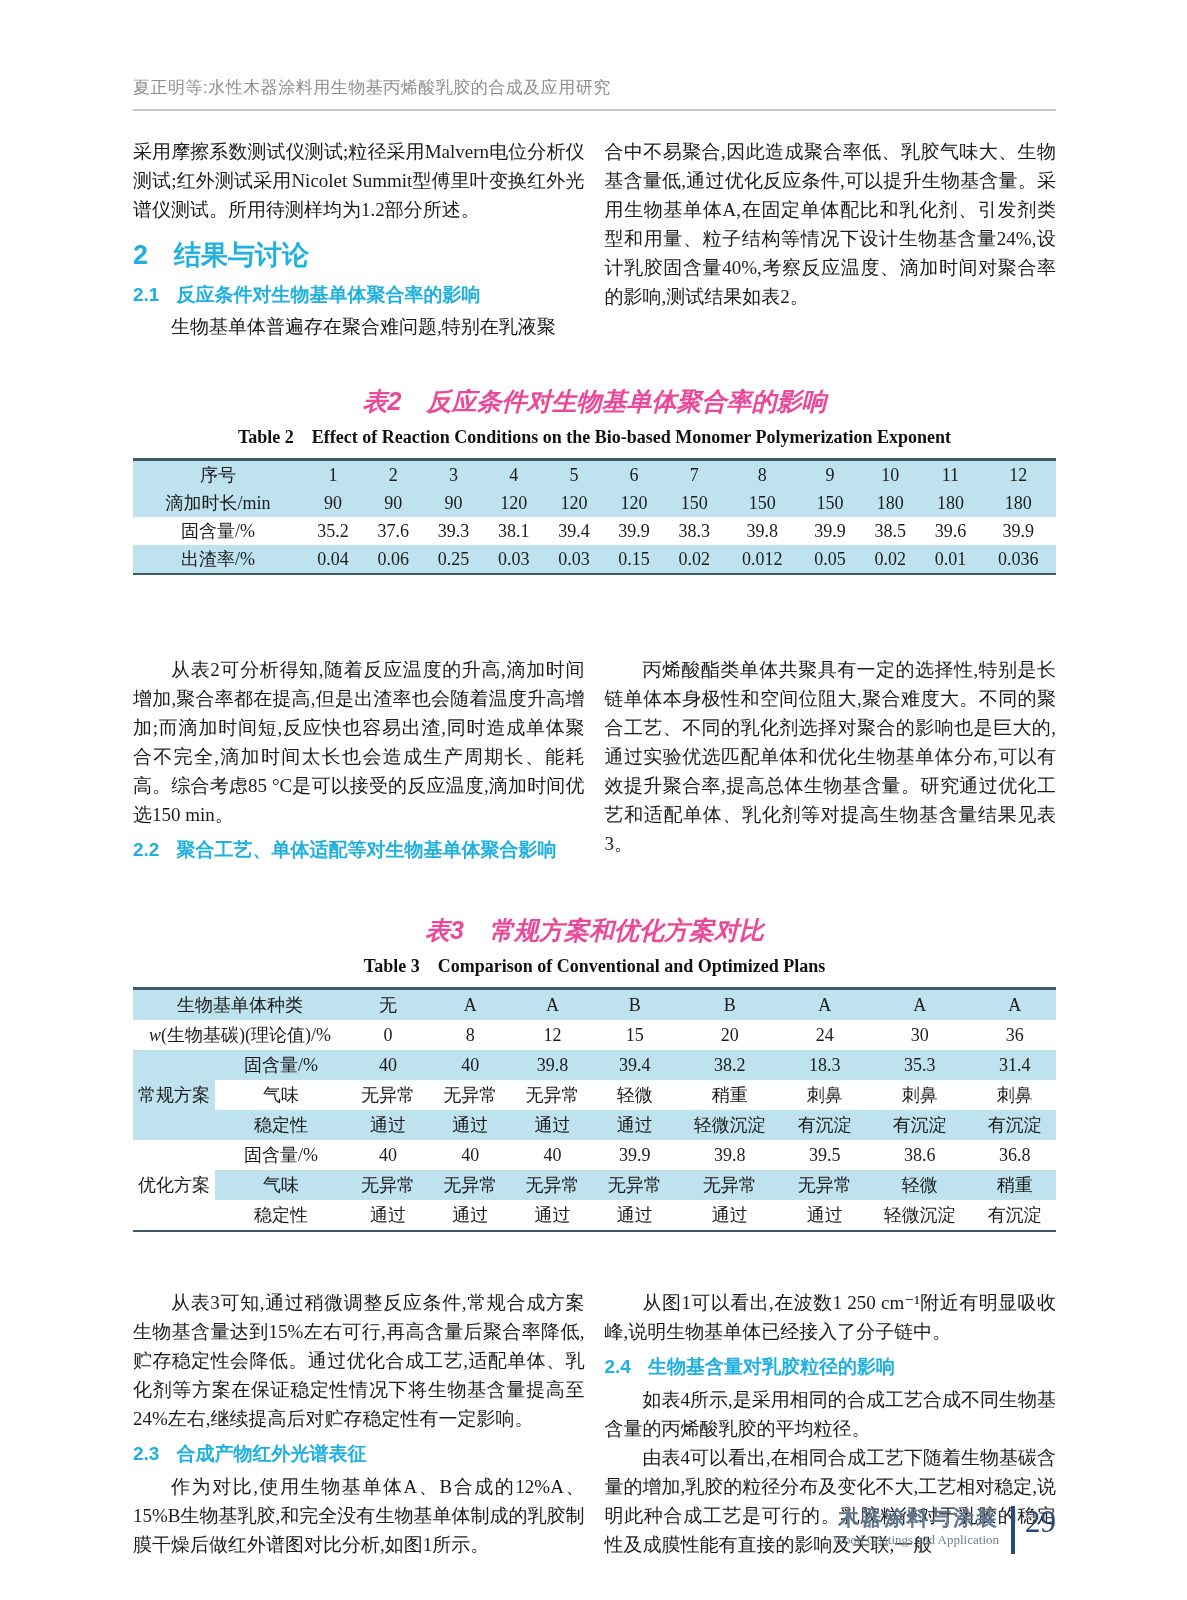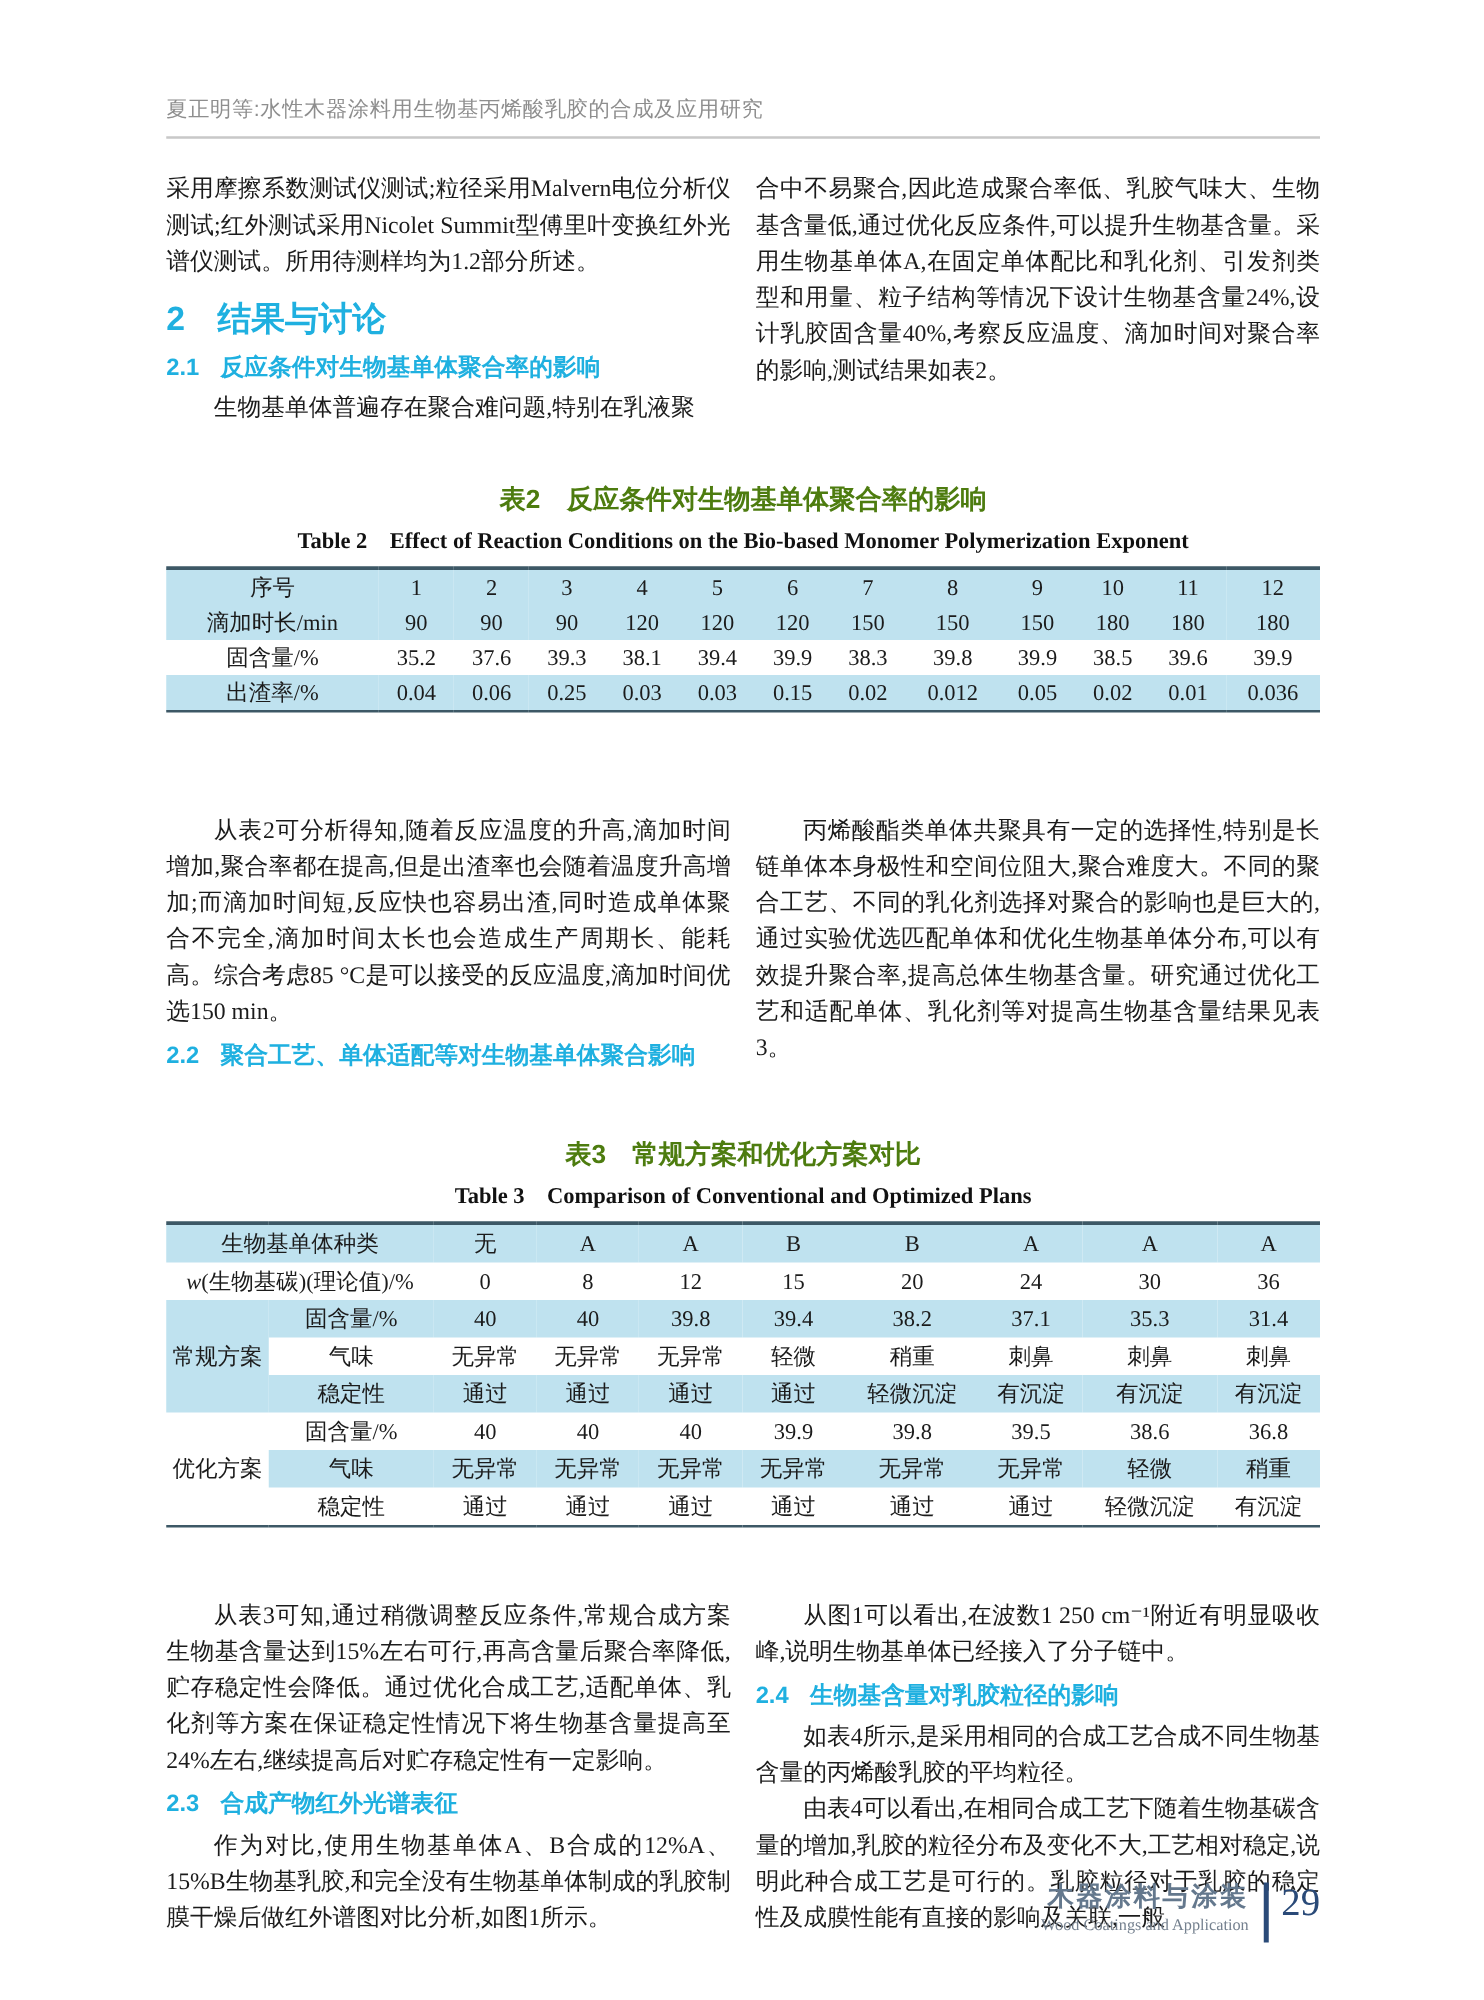--- a/index.html
+++ b/index.html
@@ -59,24 +59,25 @@
     font-size:19px;
     line-height:1.35;
     margin:8px 0 5px 0;
   }
   .h2 .hnum{margin-right:17px;}
   .caption-block{margin-top:44px;text-align:center;}
   .caption-block.second{margin-top:46px;}
   .caption-zh{
     font-family:"Liberation Sans","DejaVu Sans",sans-serif;
     font-weight:bold;
-    font-size:21px;
-    color:#4d7c0f;
+    font-size:25px;
+    color:#ec4899;
     white-space:pre;
     margin-bottom:7px;
+    font-style:italic;
   }
   .caption-en{
     font-family:"Liberation Serif","DejaVu Serif",serif;
     font-weight:bold;
     font-size:18px;
     color:#111;
     white-space:pre;
     margin-bottom:9px;
   }
   table.data{
@@ -274,21 +275,21 @@
             <td>36</td>
           </tr>
           <tr>
             <td class="group shaded" rowspan="3">常规方案</td>
             <td class="sublab shaded">固含量/%</td>
             <td class="shaded">40</td>
             <td class="shaded">40</td>
             <td class="shaded">39.8</td>
             <td class="shaded">39.4</td>
             <td class="shaded">38.2</td>
-            <td class="shaded">37.1</td>
+            <td class="shaded">18.3</td>
             <td class="shaded">35.3</td>
             <td class="shaded">31.4</td>
           </tr>
           <tr>
             <td class="sublab">气味</td>
             <td>无异常</td>
             <td>无异常</td>
             <td>无异常</td>
             <td>轻微</td>
             <td>稍重</td>

